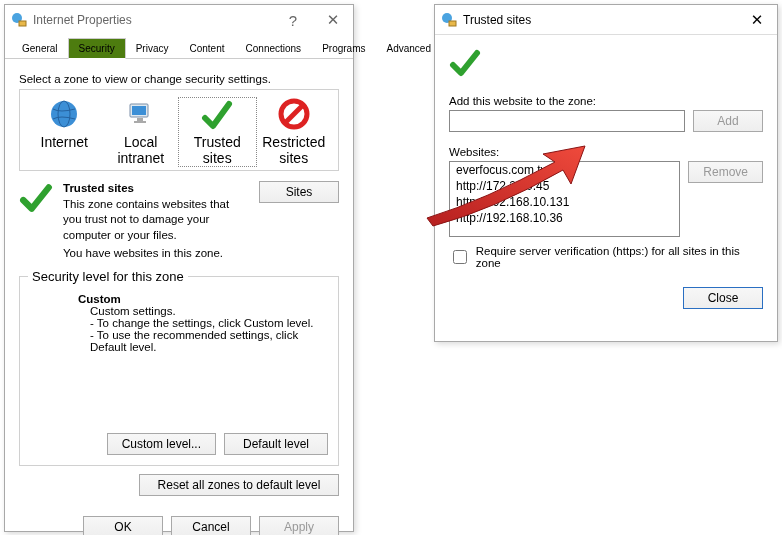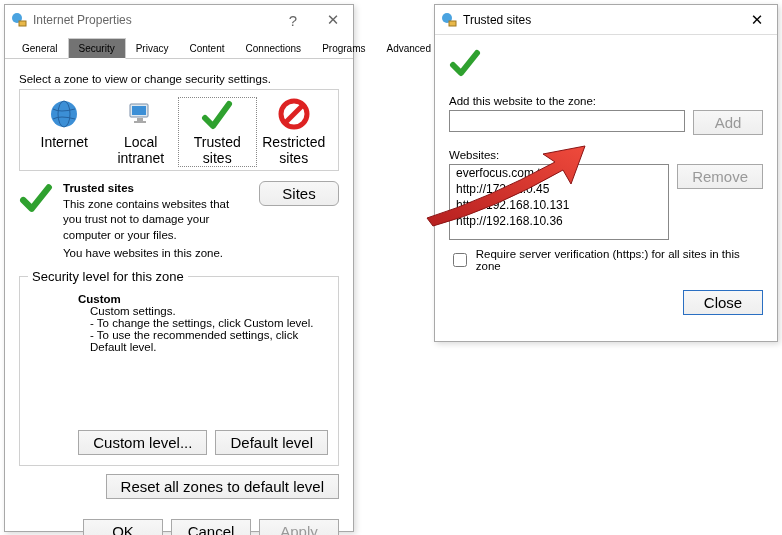--- a/index.html
+++ b/index.html
@@ -41,21 +41,21 @@
     padding: 4px 10px;
     font-size: 10px;
     border: 1px solid transparent;
     border-bottom: none;
     margin-right: -1px;
     position: relative;
     top: 1px;
     color:#000;
   }
   .tab.active {
-    background:#737373;
+    background:#4d7c0f;
     border-color:#ccc;
     border-bottom: 1px solid #fff;
   }
   .body { padding: 10px 14px; }
   .zone-row {
     border:1px solid #d0d0d0;
     padding: 8px 6px 4px;
     display:flex;
     justify-content:space-around;
     margin-top:4px;
@@ -71,21 +71,21 @@
   }
   .group-label {
     position:absolute; top:-8px; left:8px;
     background:#fff; padding:0 4px;
     font-size:13px;
   }
   .btn {
     background: linear-gradient(#f7f7f7,#eee);
     border:1px solid #a8a8a8;
     padding: 3px 14px;
-    font-size: 15px;
+    font-size: 12px;
     min-width: 80px;
     text-align:center;
     font-family:inherit;
   }
   .btn[disabled] { color:#999; }
   .input {
     border:1px solid #888;
     height: 22px;
     padding: 2px 4px;
     font-family:inherit; font-size:12px;
@@ -175,21 +175,21 @@
         <svg viewBox="0 0 32 32">
             <path d="M4 18 L12 26 L28 6" stroke="#2fa12f" stroke-width="6" fill="none" stroke-linecap="round" stroke-linejoin="round"></path>
           </svg>
       </div>
       <div class="txt">
         <div class="bold">Trusted sites</div>
         <div style="max-width:220px;">This zone contains websites that you trust not to damage your computer or your files.</div>
         <div style="margin-top:3px;">You have websites in this zone.</div>
       </div>
       <div>
-        <button class="btn" style="min-width:80px;border-radius:6px;">Sites</button>
+        <button class="btn" style="min-width:80px;">Sites</button>
       </div>
     </div>
 
     <div class="group" style="height:190px;">
       <div class="group-label">Security level for this zone</div>
       <div style="position:absolute; bottom:10px; right:10px; display:flex; gap:8px;">
         <button class="btn" style="min-width:104px;">Custom level...</button>
         <button class="btn" style="min-width:104px;">Default level</button>
       </div>
       <div style="padding-left:46px;">

